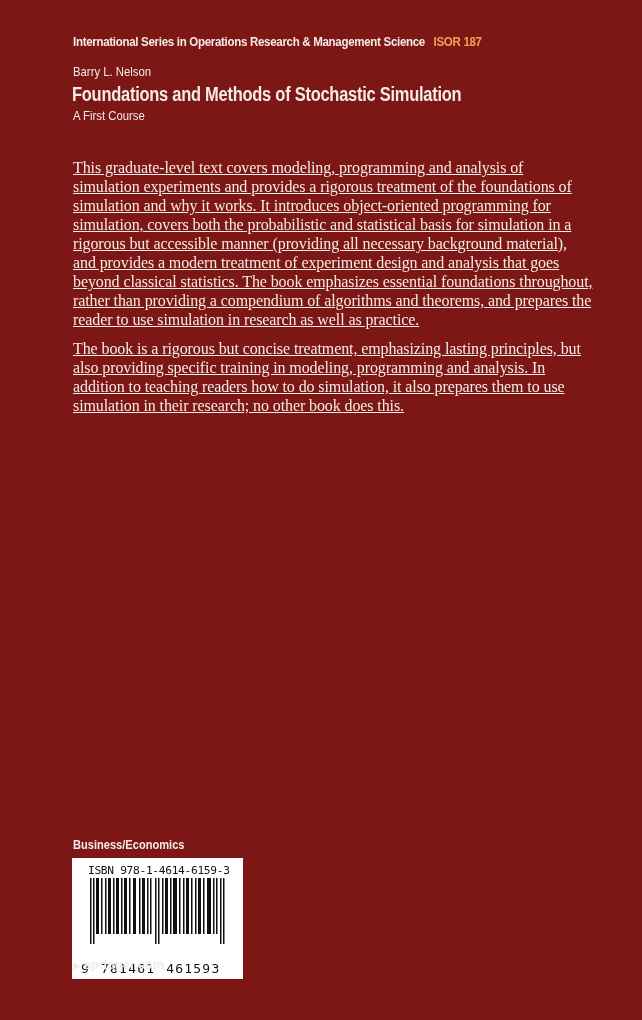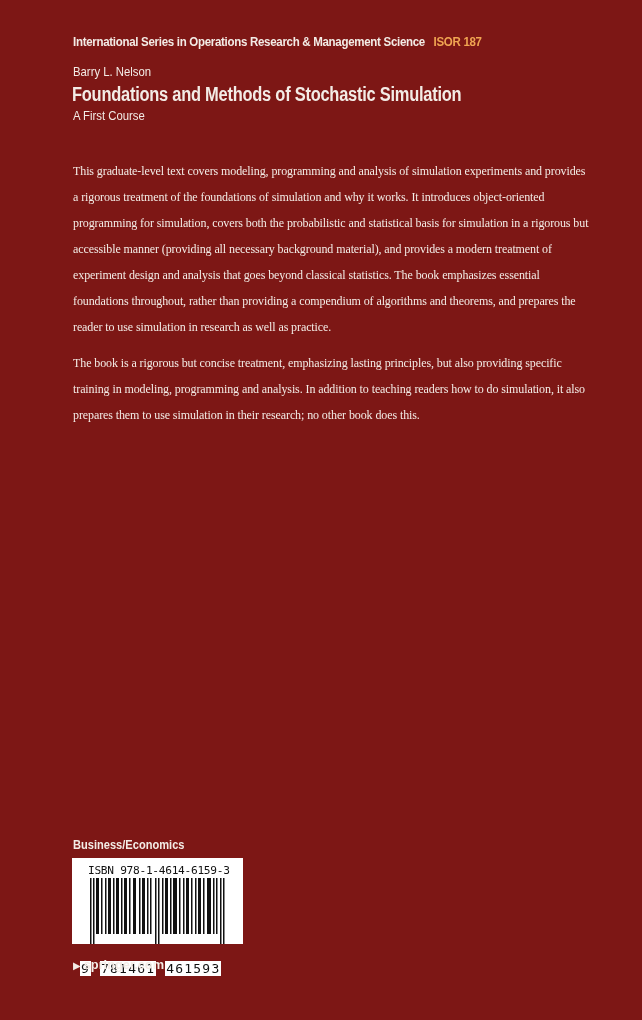--- a/index.html
+++ b/index.html
@@ -27,30 +27,30 @@
     font-size: 19.6px; font-weight: bold; white-space: nowrap; letter-spacing: -0.3px;
     transform: scaleX(0.84); transform-origin: left top;
   }
   .subtitle {
     position: absolute; left: 73px; top: 108px;
     font-size: 13.2px; white-space: nowrap;
     transform: scaleX(0.86); transform-origin: left top;
   }
   .blurb {
     position: absolute; left: 73px; top: 158px; width: 520px;
-    font-size: 12px; line-height: 26px; letter-spacing: -0.1px;
+    font-size: 16px; line-height: 19px; letter-spacing: -0.1px; text-decoration: underline;
   }
   .blurb p { margin: 0 0 10px 0; text-align: left; }
   .category {
     position: absolute; left: 73px; top: 838px;
     font-size: 12.6px; font-weight: bold; white-space: nowrap;
     transform: scaleX(0.88); transform-origin: left top;
   }
   .barcode-box {
-    position: absolute; left: 72px; top: 858px; width: 171px; height: 86px;
+    position: absolute; left: 72px; top: 858px; width: 171px; height: 121px;
     background: #ffffff;
     text-align: center;
   }
   .isbn-text {
     position: absolute; left: 16px; top: 6px;
     font-family: "DejaVu Sans Mono", "Liberation Mono", monospace;
     font-size: 11.2px; color: #111; white-space: nowrap; letter-spacing: -0.3px;
   }
   .bars {
     position: absolute; left: 10px; top: 20px; width: 155px; height: 68px;

